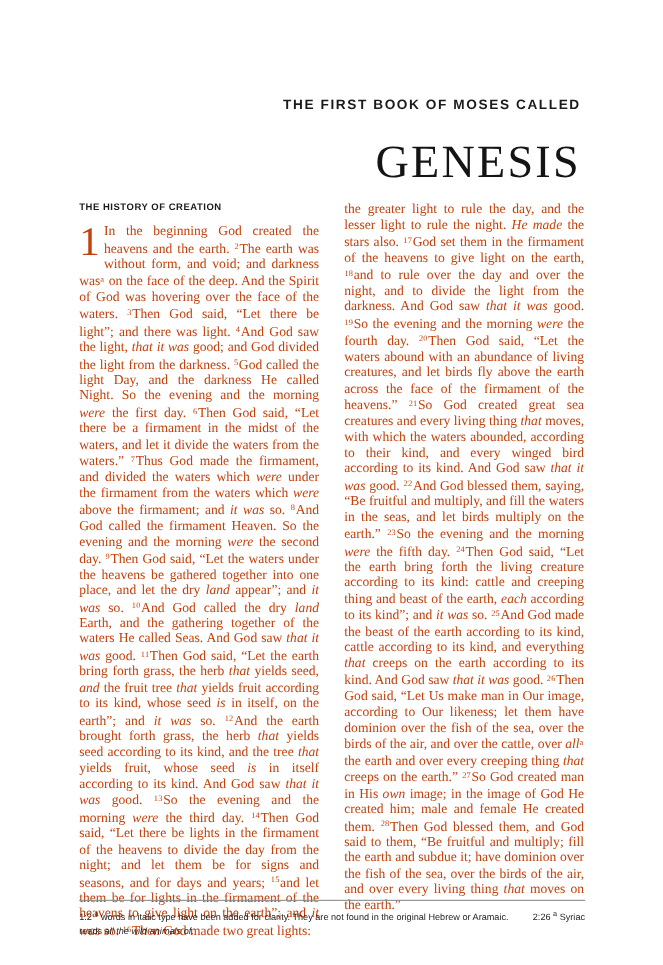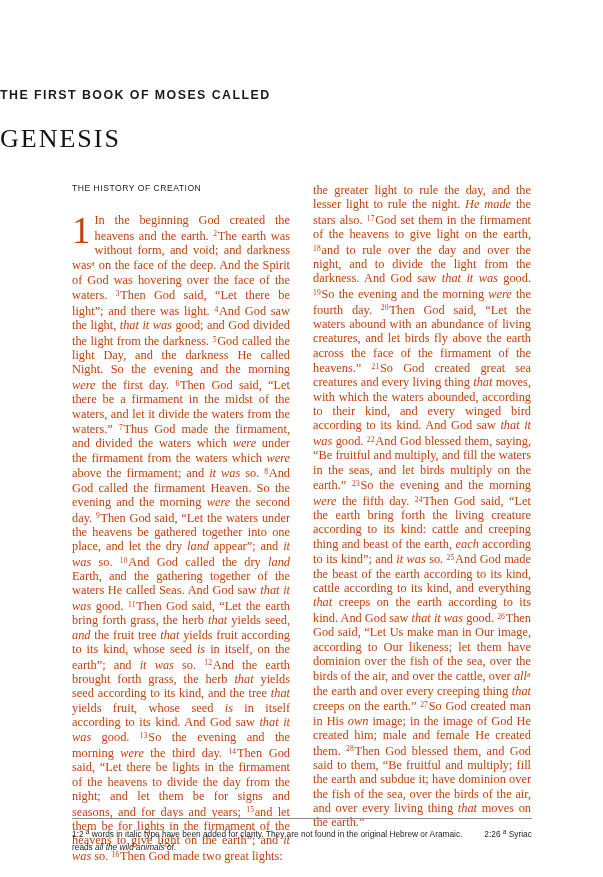--- a/index.html
+++ b/index.html
@@ -18,56 +18,56 @@
     position: relative;
     width: 603px;
     height: 877px;
     box-sizing: border-box;
   }
   .header-block {
     position: absolute;
     top: 88px;
     left: 0;
     width: 528px;
-    text-align: left;
+    text-align: right;
   }
   .superscription {
     font-family: "Liberation Sans", sans-serif;
     font-size: 12.4px;
     font-weight: 700;
     letter-spacing: 1.45px;
     color: #1b1b1b;
   }
   .book-title {
     margin-top: 22px;
     font-family: "Liberation Serif", serif;
-    font-size: 26px;
+    font-size: 42px;
     letter-spacing: 2.0px;
     color: #141414;
   }
   .columns {
     position: absolute;
     top: 183px;
     left: 72px;
     width: 460px;
     height: 610px;
     display: flex;
     gap: 23px;
   }
   .col {
     width: 218px;
     position: relative;
   }
   .section-head {
     font-family: "Liberation Sans", sans-serif;
     font-size: 8.6px;
-    font-weight: 400;
+    font-weight: 700;
     letter-spacing: 0.5px;
     color: #1b1b1b;
-    margin-bottom: 20px;
+    margin-bottom: 10px;
   }
   .body-text {
     font-size: 12.35px;
     line-height: 14.35px;
     text-align: justify;
     text-justify: inter-word;
     hyphens: manual;
     color: #c2410c;
   }
   .dropcap {

